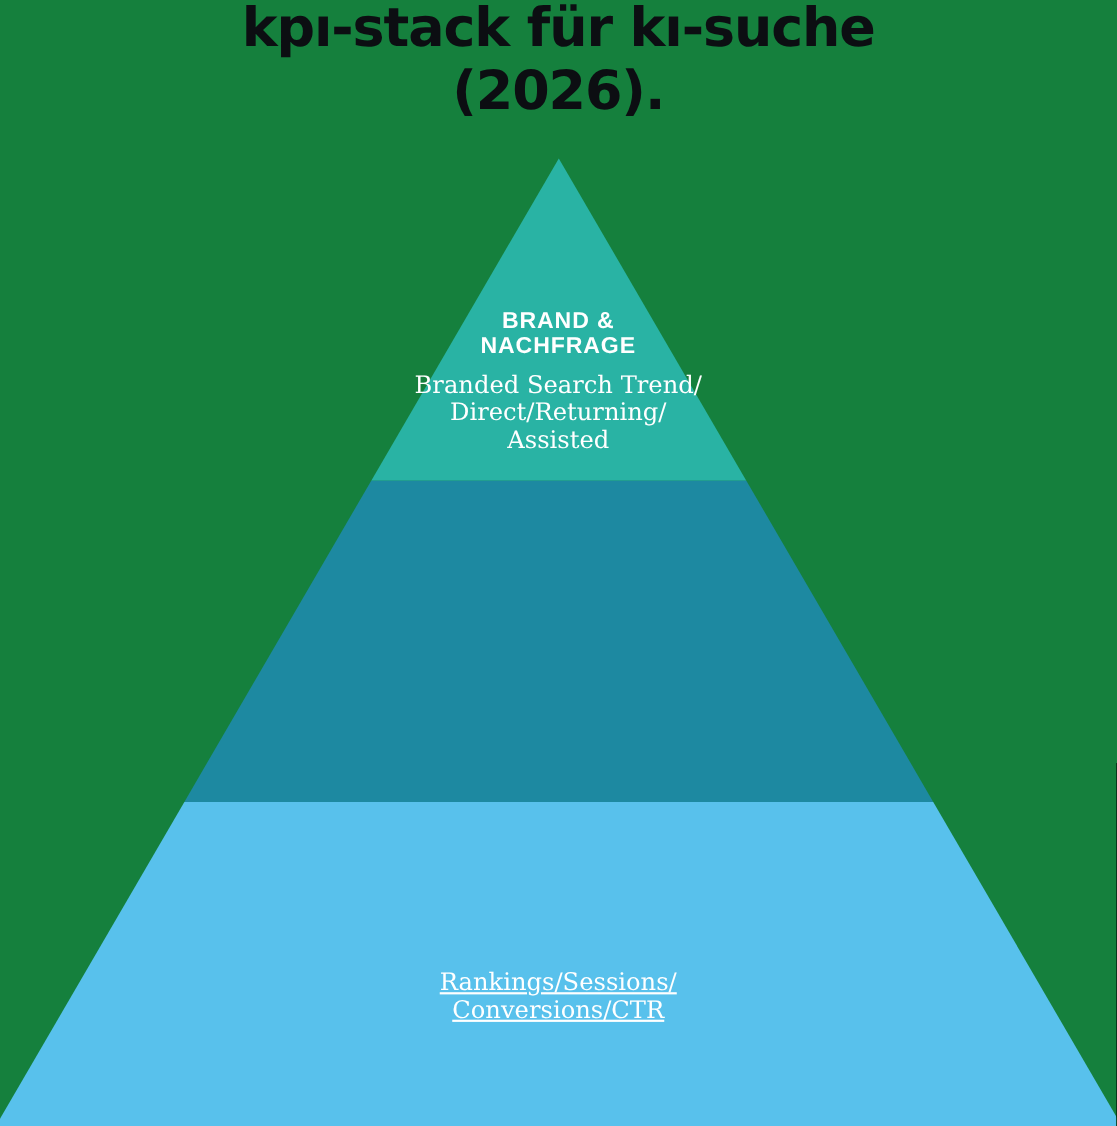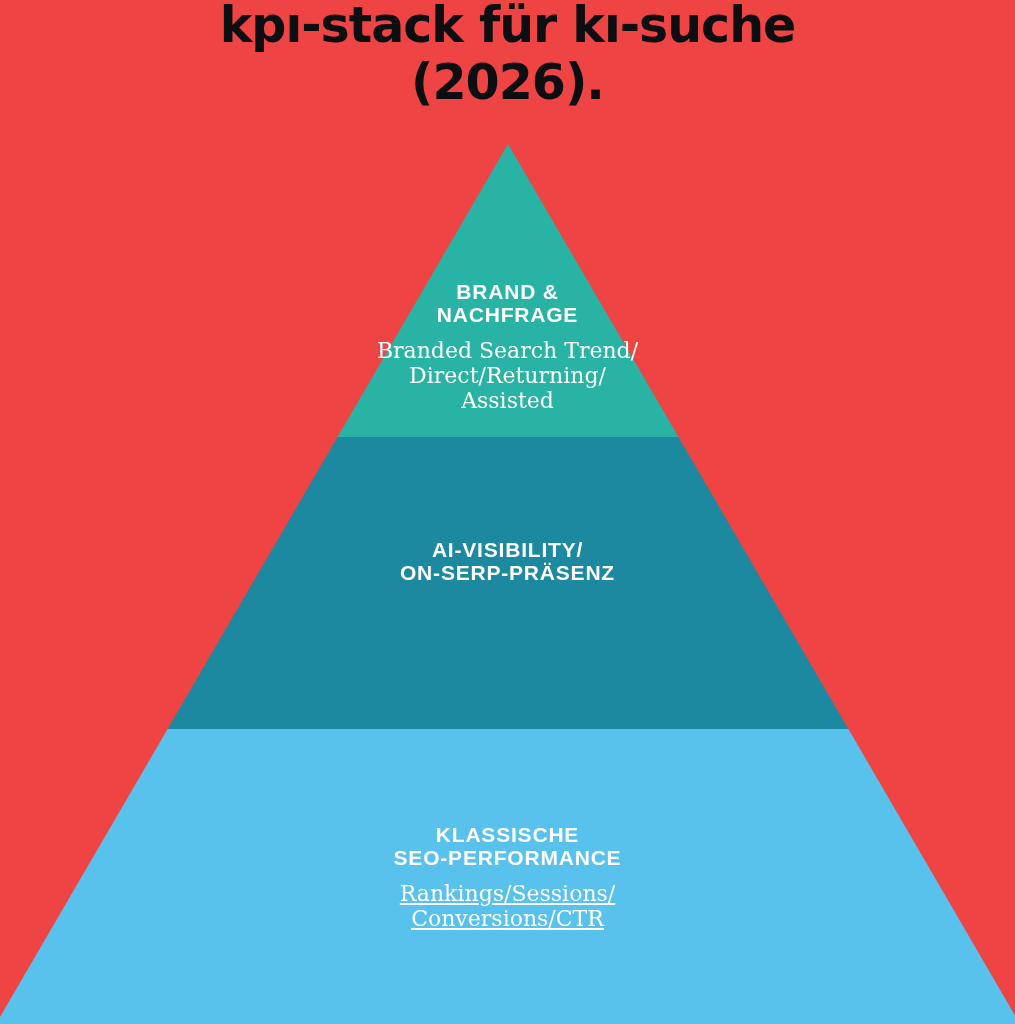--- a/index.html
+++ b/index.html
@@ -4,21 +4,21 @@
 <style>
   html, body {
     margin: 0;
     padding: 0;
     background: #000000;
   }
   .stage {
     position: relative;
     width: 1015px;
     height: 1024px;
-    background: #ef4444;
+    background: #15803d;
     overflow: hidden;
   }
   .title {
     position: absolute;
     top: -3px;
     left: 0;
     width: 100%;
     text-align: center;
     font-family: "DejaVu Sans", sans-serif;
     font-weight: 700;
@@ -82,21 +82,17 @@
     <polygon points="678.5,437 848.4,729 167.6,729 337.5,437" fill="#1d89a1"></polygon>
     <polygon points="848.4,729 1020,1024 -4,1024 167.6,729" fill="#58c1ec"></polygon>
   </svg>
 
   <div class="tier-heading t1-heading">BRAND &amp;
 NACHFRAGE</div>
   <div class="tier-body t1-body">Branded Search Trend/
 Direct/Returning/
 Assisted</div>
 
-  <div class="tier-heading t2-heading">AI-VISIBILITY/
-ON-SERP-PRÄSENZ</div>
 
-  <div class="tier-heading t3-heading">KLASSISCHE
-SEO-PERFORMANCE</div>
   <div class="tier-body t3-body">Rankings/Sessions/
 Conversions/CTR</div>
 
 </div>
 
 </body></html>

